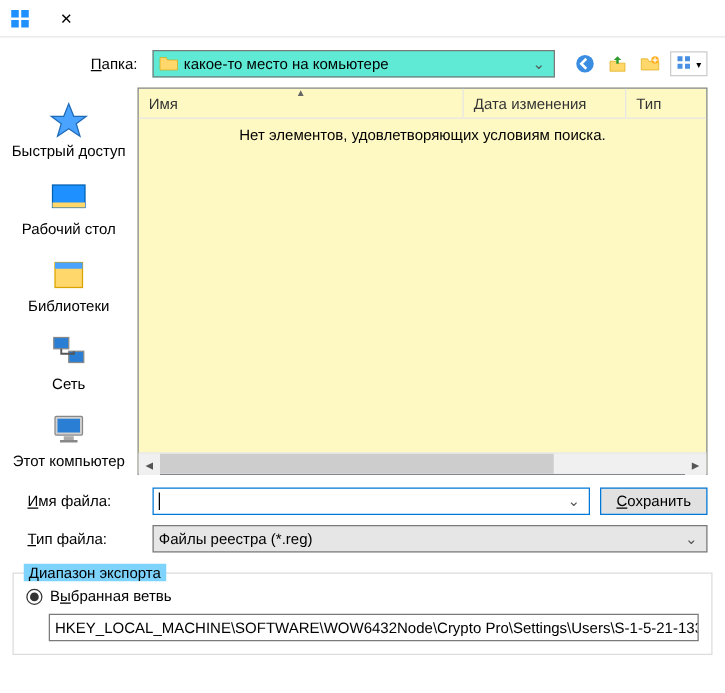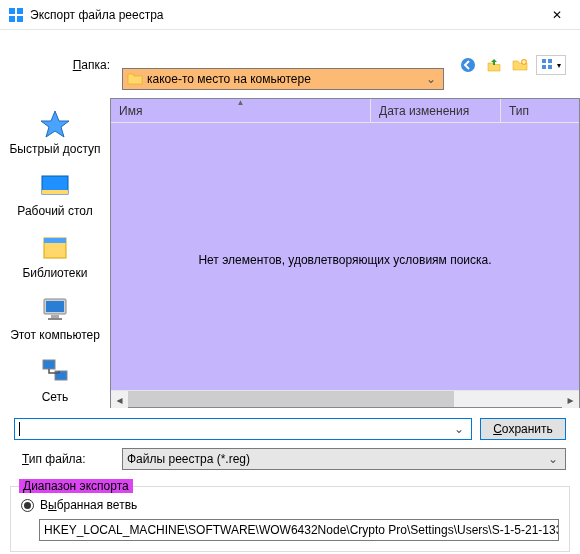--- a/index.html
+++ b/index.html
@@ -4,70 +4,69 @@
 <style>
 * { box-sizing: border-box; margin: 0; padding: 0; font-family: 'Segoe UI', Tahoma, sans-serif; font-size: 12px; }
 body { background: #fff; width: 580px; height: 554px; overflow: hidden; }
 .titlebar { height: 30px; display: flex; align-items: center; padding: 0 0 0 8px; border-bottom: 1px solid #e5e5e5; }
 .titlebar-icon { width: 16px; height: 16px; margin-right: 6px; }
 .titlebar-title { flex: 1; }
 .titlebar-close { width: 46px; height: 30px; display: flex; align-items: center; justify-content: center; }
 .folder-row { display: flex; align-items: center; padding: 10px 14px 8px 14px; gap: 8px; }
 .folder-label { width: 100px; text-align: right; padding-right: 4px; }
 .folder-label span { }
-.folder-combo { flex: 1; height: 22px; border: 1px solid #7a7a7a; display: flex; align-items: center; padding: 0 4px; background: #fdba74; position: relative; margin-top: 28px; }
+.folder-combo { flex: 1; height: 22px; border: 1px solid #7a7a7a; display: flex; align-items: center; padding: 0 4px; background: #5eead4; position: relative; }
 .folder-combo-icon { width: 16px; height: 16px; margin-right: 4px; }
 .folder-combo-text { flex: 1; }
 .folder-combo-arrow { width: 16px; text-align: center; color: #555; }
 .toolbar-icons { display: flex; gap: 6px; align-items: center; padding-left: 6px; }
 .tb-icon { width: 20px; height: 20px; display: flex; align-items: center; justify-content: center; }
 .main-area { display: flex; height: 310px; }
 .places { width: 110px; display: flex; flex-direction: column; align-items: flex-end; padding-top: 4px; gap: 2px; }
 .place { display: flex; flex-direction: column; align-items: center; gap: 2px; padding: 6px 4px; width: 100%; text-align: center; }
 .place-icon { width: 32px; height: 32px; display: flex; align-items: center; justify-content: center; }
-.filelist { flex: 1; border: 1px solid #828790; display: flex; flex-direction: column; background: #c4b5fd; }
+.filelist { flex: 1; border: 1px solid #828790; margin-right: 14px; display: flex; flex-direction: column; background: #fef9c3; }
 .filelist-header { display: flex; height: 24px; border-bottom: 1px solid #e5e5e5; }
 .filelist-header-cell { padding: 4px 8px; border-right: 1px solid #e5e5e5; color: #333; display: flex; align-items: center; position: relative; }
 .sort-arrow { position: absolute; left: 50%; top: -1px; transform: translateX(-50%); font-size: 8px; color: #666; }
-.filelist-body { flex: 1; display: flex; align-items: center; justify-content: center; padding-top: 6px; color: #000; }
+.filelist-body { flex: 1; display: flex; align-items: flex-start; justify-content: center; padding-top: 6px; color: #000; }
 .filelist-scroll { height: 17px; display: flex; background: #f0f0f0; border-top: 1px solid #e5e5e5; }
 .scroll-arrow { width: 17px; height: 17px; display: flex; align-items: center; justify-content: center; color: #555; background: #f0f0f0; }
 .scroll-track { flex: 1; background: #f0f0f0; position: relative; }
 .scroll-thumb { position: absolute; left: 0; top: 0; height: 100%; width: 75%; background: #cdcdcd; }
 .form-rows { padding: 6px 14px 8px 14px; }
 .form-row { display: flex; align-items: center; height: 30px; gap: 8px; }
 .form-label { width: 100px; padding-left: 8px; }
 .form-label span.u { text-decoration: underline; }
 .form-combo { flex: 1; height: 22px; border: 1px solid #0078d7; display: flex; align-items: center; padding: 0 4px; background: #fff; }
 .form-combo.gray { border: 1px solid #7a7a7a; background: #e6e6e6; }
 .form-combo-text { flex: 1; }
 .form-combo-arrow { width: 16px; text-align: center; color: #555; }
 .form-btn { width: 86px; height: 22px; border: 1px solid #7a7a7a; background: #e1e1e1; display: flex; align-items: center; justify-content: center; }
 .form-btn.default { border: 1px solid #0078d7; }
 .groupbox { margin: 4px 10px 10px 10px; border: 1px solid #dcdcdc; padding: 8px 10px 10px 10px; position: relative; }
-.groupbox-title { position: absolute; top: -8px; left: 8px; background: #d946ef; padding: 0 4px; }
+.groupbox-title { position: absolute; top: -8px; left: 8px; background: #7dd3fc; padding: 0 4px; }
 .radio-row { display: flex; align-items: center; height: 20px; gap: 6px; }
 .radio { width: 13px; height: 13px; border-radius: 50%; border: 1px solid #333; display: flex; align-items: center; justify-content: center; }
 .radio.checked::after { content: ''; width: 7px; height: 7px; border-radius: 50%; background: #333; }
 .branch-input { margin-top: 4px; margin-left: 18px; width: calc(100% - 18px); height: 22px; border: 1px solid #7a7a7a; padding: 0 4px; display: flex; align-items: center; overflow: hidden; white-space: nowrap; font-size: 11px; }
 .caret { display: inline-block; width: 1px; height: 14px; background: #000; vertical-align: middle; }
 </style>
 </head>
 <body>
 
 <div class="titlebar">
   <span class="titlebar-icon">
     <svg width="16" height="16" viewBox="0 0 16 16">
         <rect x="1" y="1" width="6" height="6" fill="#1e90ff"></rect>
         <rect x="9" y="1" width="6" height="6" fill="#1e90ff"></rect>
         <rect x="1" y="9" width="6" height="6" fill="#1e90ff"></rect>
         <rect x="9" y="9" width="6" height="6" fill="#1e90ff"></rect>
       </svg>
   </span>
-  <span class="titlebar-title">Экспорт файла реестра</span>
   <div class="titlebar-close">
     <span>✕</span>
   </div>
 </div>
 
 <div class="folder-row">
   <div class="folder-label">
     <span></span><span style="text-decoration:underline">П</span><span>апка:</span>
   </div>
   <div class="folder-combo">
@@ -135,37 +134,37 @@
         <svg width="32" height="32" viewBox="0 0 32 32">
             <rect x="5" y="6" width="22" height="20" fill="#ffd76a" stroke="#d9a400"></rect>
             <rect x="5" y="6" width="22" height="5" fill="#4aa3ff"></rect>
           </svg>
       </div>
       <span>Библиотеки</span>
     </div>
     <div class="place">
       <div class="place-icon">
         <svg width="32" height="32" viewBox="0 0 32 32">
+            <rect x="4" y="4" width="12" height="9" fill="#2a7fd4" stroke="#888"></rect>
+            <rect x="16" y="15" width="12" height="9" fill="#2a7fd4" stroke="#888"></rect>
+            <path d="M10 13 v4 h10 v-2" stroke="#555" fill="none" stroke-width="1.5"></path>
+          </svg>
+      </div>
+      <span>Сеть</span>
+    </div>
+    <div class="place">
+      <div class="place-icon">
+        <svg width="32" height="32" viewBox="0 0 32 32">
             <rect x="5" y="5" width="22" height="15" rx="1" fill="#d0d0d0" stroke="#888"></rect>
             <rect x="7" y="7" width="18" height="11" fill="#2a7fd4"></rect>
             <rect x="12" y="21" width="8" height="3" fill="#aaa"></rect>
             <rect x="9" y="24" width="14" height="2" fill="#888"></rect>
           </svg>
       </div>
       <span>Этот компьютер</span>
-    </div>
-    <div class="place">
-      <div class="place-icon">
-        <svg width="32" height="32" viewBox="0 0 32 32">
-            <rect x="4" y="4" width="12" height="9" fill="#2a7fd4" stroke="#888"></rect>
-            <rect x="16" y="15" width="12" height="9" fill="#2a7fd4" stroke="#888"></rect>
-            <path d="M10 13 v4 h10 v-2" stroke="#555" fill="none" stroke-width="1.5"></path>
-          </svg>
-      </div>
-      <span>Сеть</span>
     </div>
   </div>
   <div class="filelist">
     <div class="filelist-header">
       <div class="filelist-header-cell" style="width:260px">
         <span>Имя</span>
         <span class="sort-arrow">▲</span>
       </div>
       <div class="filelist-header-cell" style="width:130px">
         <span>Дата изменения</span>
@@ -182,20 +181,23 @@
       <div class="scroll-track">
         <div class="scroll-thumb"></div>
       </div>
       <div class="scroll-arrow">▸</div>
     </div>
   </div>
 </div>
 
 <div class="form-rows">
   <div class="form-row">
+    <div class="form-label">
+      <span class="u" style="text-decoration:underline">И</span><span>мя файла:</span>
+    </div>
     <div class="form-combo">
       <span class="form-combo-text"><span class="caret"></span><span></span></span>
       <span class="form-combo-arrow">⌄</span>
     </div>
     <div class="form-btn default">
       <span style="text-decoration:underline">С</span>
         <span>охранить</span>
     </div>
   </div>
   <div class="form-row">

